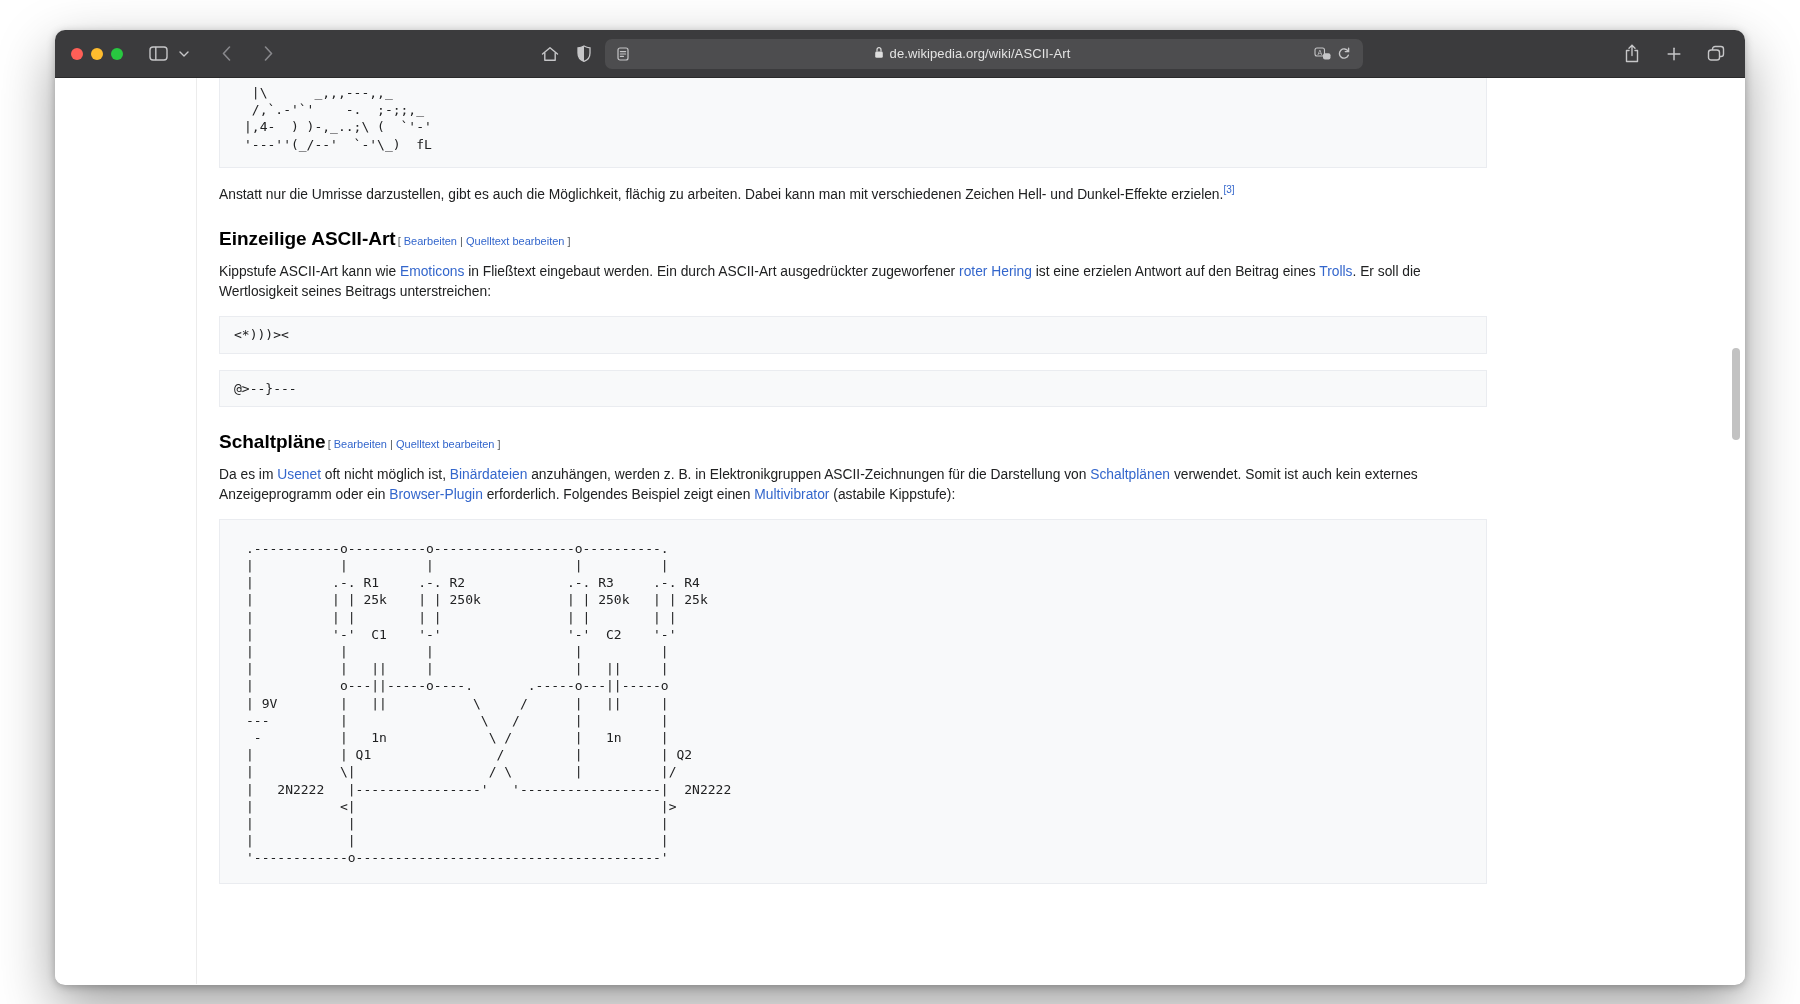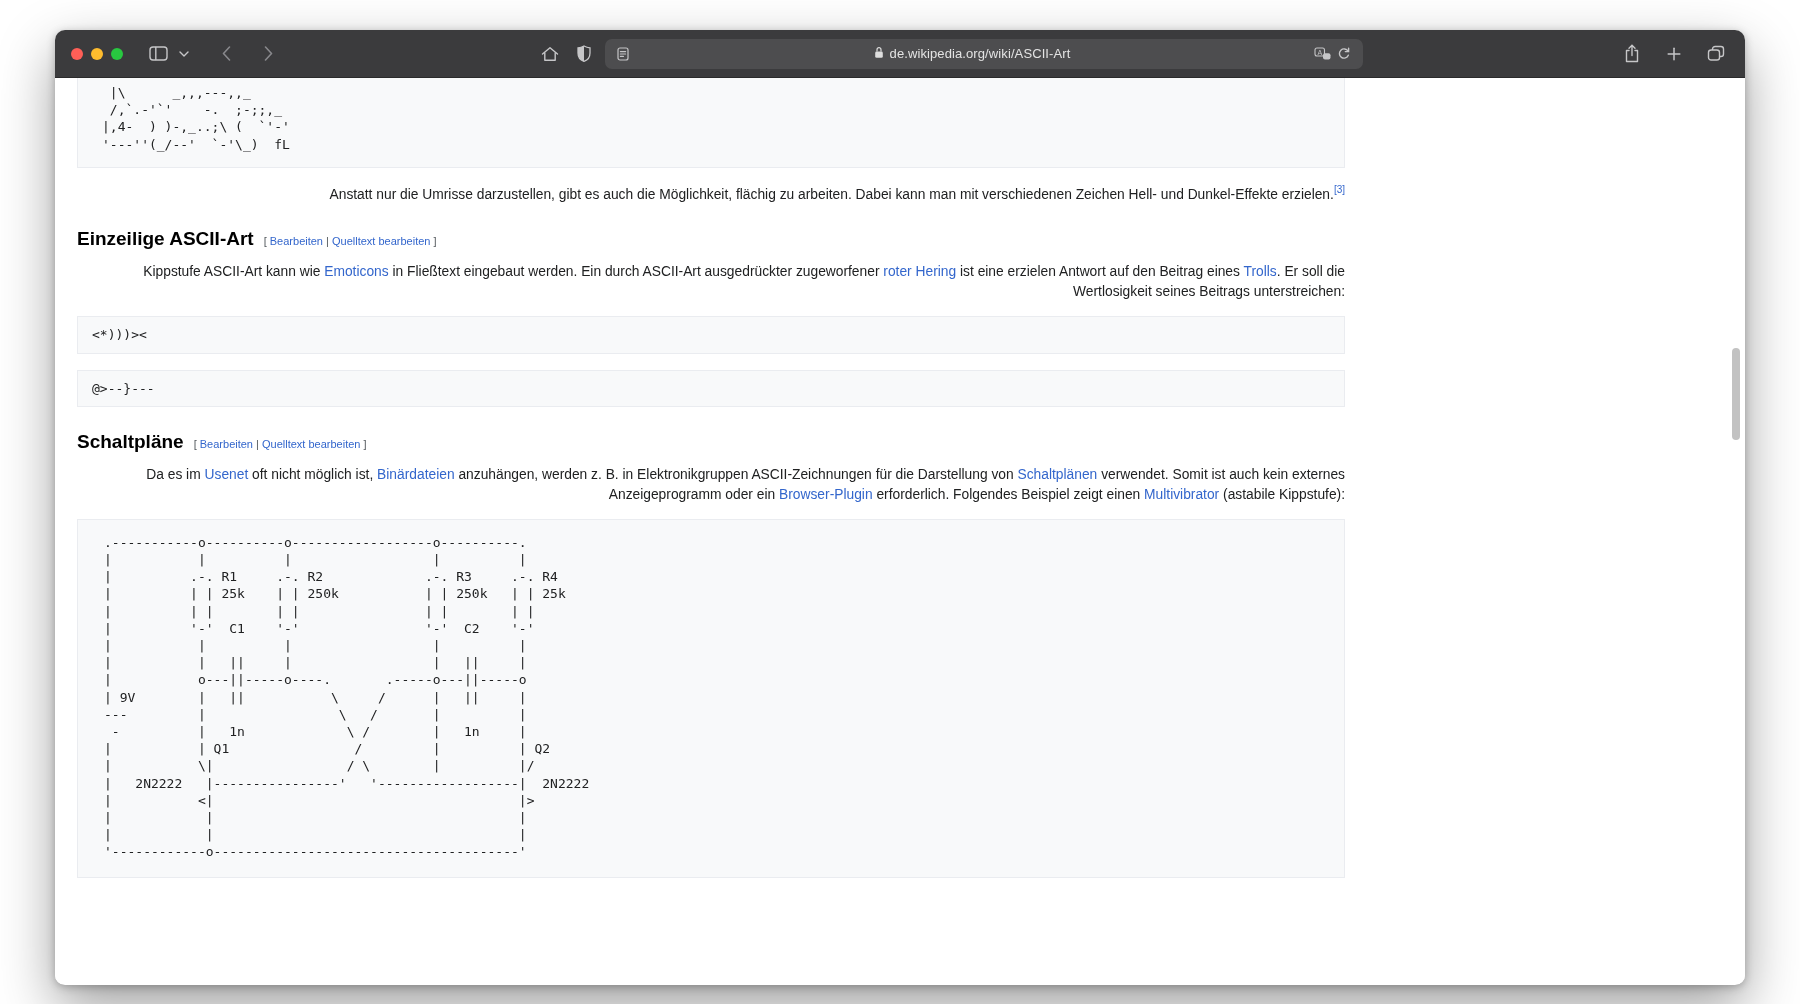--- a/index.html
+++ b/index.html
@@ -14,32 +14,32 @@
   .tbtn { display:flex; align-items:center; justify-content:center; height:30px; min-width:26px;
           border-radius:6px; color:#c6c6c8; cursor:default; }
   .tbtn svg { display:block; }
   .navdim svg path { stroke:#88888c; }
   .gap8 { width:8px; } .gap16 { width:16px; } .spacer { flex:1; }
   .pill { display:flex; align-items:center; height:30px; width:758px; background:#4d4d4f;
           border-radius:7px; padding:0 8px; color:#dedede; }
   .pill .mid { flex:1; display:flex; align-items:center; justify-content:center; gap:6px;
                font-size:13px; color:#e3e3e3; letter-spacing:.1px; }
   
-  .page { position:relative; height:906px; background:#fff; display:flex;flex-direction:column; }
+  .page { position:relative; height:906px; background:#fff; display:flex; }
   .gutter { width:142px; border-right:1px solid #ececec; }
   .main { padding:0 0 0 22px; width:1290px; color:#202122; }
   a.wlink { color:#3366cc; text-decoration:none; }
   .codeblock { background:#f8f9fa; border:1px solid #eaecf0; font-family:"DejaVu Sans Mono", monospace;
                font-size:13px; line-height:17.2px; color:#202122; white-space:pre; }
   .cat { border-top:none; padding:6px 14px 14px 24px; margin-bottom:15px; }
   .inlineart { padding:9px 14px; margin:14px 0 16px; }
-  .circuit { padding:14px 14px 16px 26px; margin:14px 0 10px; }
-  p.body { font-size:13.8px; line-height:1.45; margin:0 0 6px; max-width:1268px;text-align:right; }
+  .circuit { padding:20px 14px 16px 26px; margin:14px 0 10px; }
+  p.body { font-size:13.8px; line-height:1.45; margin:0 0 6px; max-width:1268px; }
   sup.ref { font-size:10px; color:#3366cc; vertical-align:super; }
-  .h3row { margin:24px 0 12px; display:flex; align-items:baseline; gap:10px; }
+  .h3row { margin:24px 0 12px; display:flex; align-items:baseline; gap:2px; }
   .h3 { font-size:19px; font-weight:bold; color:#000; }
   .editsec { font-size:11px; color:#54595d; }
   .editsec a { color:#3366cc; text-decoration:none; }
   .scrollthumb { position:absolute; right:5px; top:270px; width:8px; height:92px;
                  background:#c2c2c2; border-radius:4px; }
 </style>
 </head>
 <body>
 
 <div class="window">

